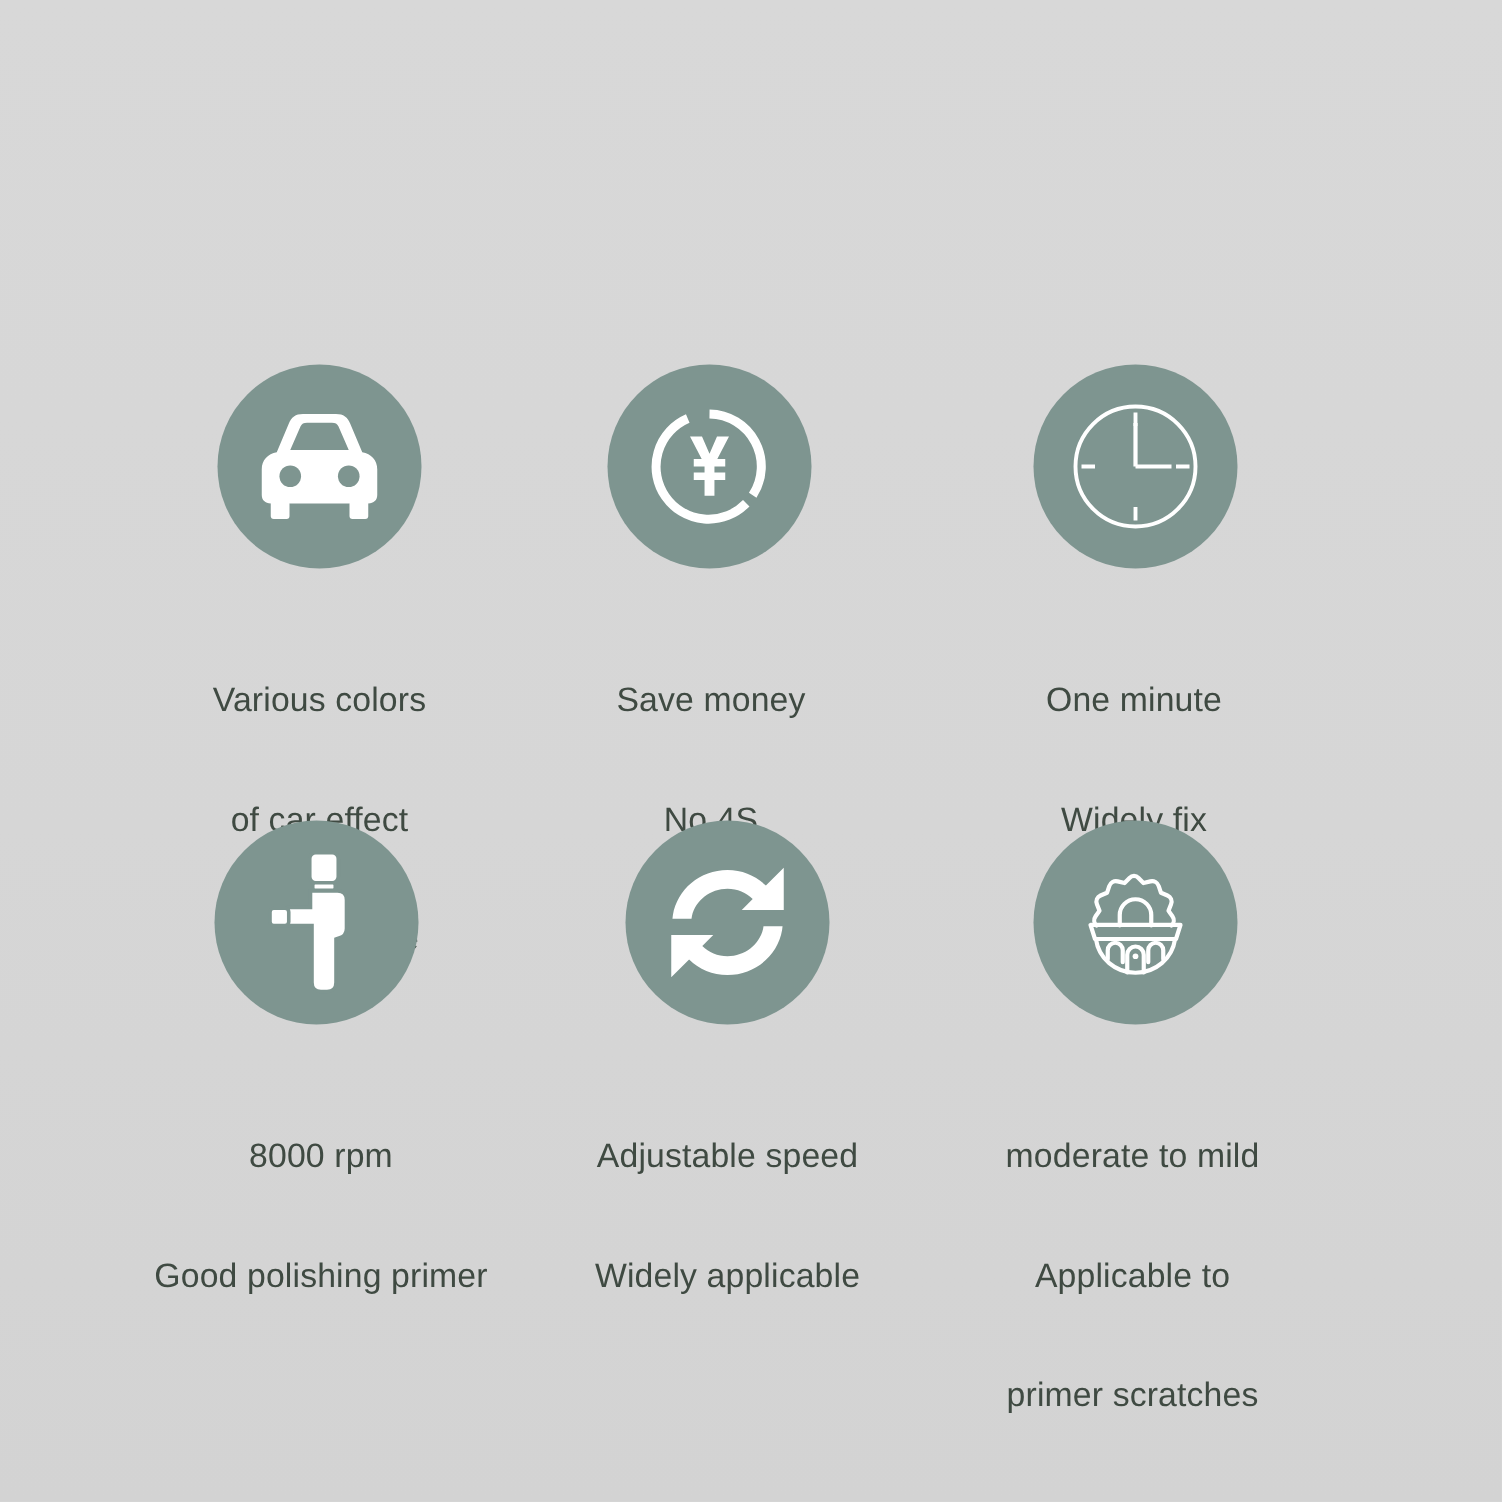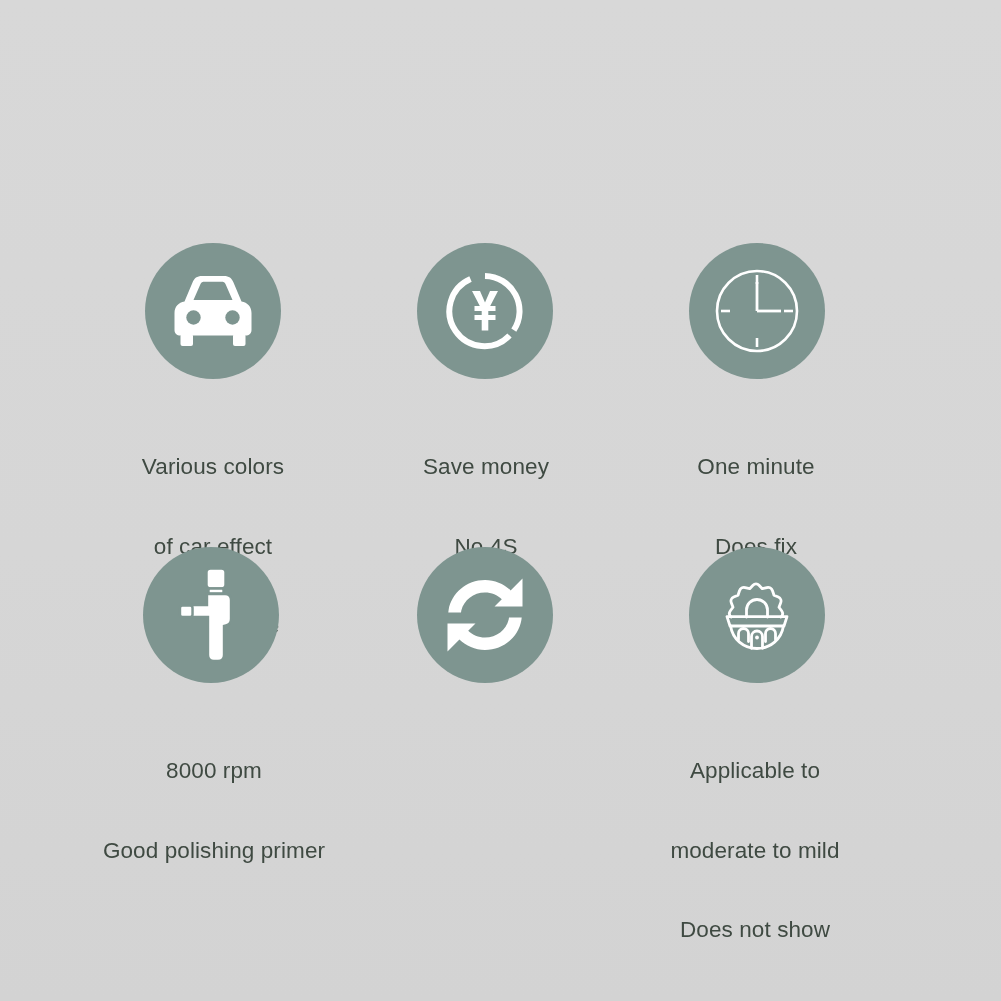--- a/index.html
+++ b/index.html
@@ -48,21 +48,21 @@
     line-height: 26.5px;
     white-space: pre;
     letter-spacing: 0.1px;
   }
   .caption .line {
     display: block;
   }
 
   
   #f0 { left: 63px;  top: 243px; }
-  #f1 { left: 335px; top: 243px; justify-content: flex-end; }
+  #f1 { left: 323px; top: 243px; justify-content: flex-end; }
   #f2 { left: 607px; top: 243px; }
   #f3 { left: 61px;  top: 547px; }
   #f4 { left: 335px; top: 547px; }
   #f5 { left: 607px; top: 547px; }
 
   
   #f1 .caption { transform: translateX(1px); }
   #f2 .caption { transform: translateX(-1px); }
   #f3 .caption { transform: translateX(3px); }
   #f5 .caption { transform: translateX(-2px); }
@@ -136,21 +136,21 @@
           </g>
           <g stroke="#ffffff" stroke-width="2.8" stroke-linecap="butt">
             <line x1="44" y1="44" x2="44" y2="15"></line>
             <line x1="44" y1="44" x2="68" y2="44"></line>
           </g>
         </svg>
       </span>
     </div>
     <div class="caption">
       <span class="line">One minute</span>
-      <span class="line">Does fix</span>
+      <span class="line">Widely fix</span>
     </div>
   </div>
 
   <div class="feature" id="f3">
     <div class="icon-circle">
       <span>
         <svg width="80" height="96" viewBox="0 0 80 96">
           <g fill="#ffffff" stroke="#7e9590" stroke-width="2.4">
             <rect x="35.5" y="1.5" width="19" height="20" rx="4"></rect>
             <rect x="37.5" y="21.5" width="15" height="5" rx="1.5"></rect>
@@ -178,20 +178,24 @@
                    L19.3 36.6 C21.8 26.2 31.4 18.5 43 18.5
                    C49.6 18.5 55.5 21.1 59.8 25.3 L52.5 32.6 L80.5 32.6
                    L80.5 4.5 L68.6 16.4 C62.0 10.0 53.0 6 43 6 Z"></path>
           <path d="M43 76 C61.5 76 76.5 63.0 79.4 46.0 L79.7 43.5 L67.0 43.5
                    L66.7 45.4 C64.2 55.8 54.6 63.5 43 63.5
                    C36.4 63.5 30.5 60.9 26.2 56.7 L33.5 49.4 L5.5 49.4
                    L5.5 77.5 L17.4 65.6 C24.0 72.0 33.0 76 43 76 Z"></path>
         </svg>
       </span>
     </div>
+    <div class="caption">
+      <span class="line">Adjustable speed</span>
+      <span class="line">Widely applicable</span>
+    </div>
   </div>
 
   <div class="feature" id="f5">
     <div class="icon-circle">
       <span>
         <svg width="84" height="84" viewBox="0 0 84 84">
           <g fill="none" stroke="#ffffff" stroke-width="2.8" stroke-linejoin="round" stroke-linecap="round">
 
             <path d="M16.0 44.0 C14.2 42.4 14.0 39.8 15.4 37.8 L18.0 34.2
                      L16.3 29.8 C15.4 27.5 16.4 25.0 18.7 24.0 L23.0 22.2
@@ -215,20 +219,19 @@
                      C58.3 55.5 60.5 57.7 60.5 60.5 L60.5 66.5"></path>
 
             <path d="M36.5 75.3 L36.5 63.5 C36.5 60.5 38.9 58.0 42.0 58.0
                      C45.1 58.0 47.5 60.5 47.5 63.5 L47.5 75.3"></path>
           </g>
           <circle cx="42" cy="64.5" r="1.9" fill="#ffffff"></circle>
         </svg>
       </span>
     </div>
     <div class="caption">
+      <span class="line">moderate to mild</span>
       <span class="line">Applicable to</span>
-      <span class="line">moderate to mild</span>
-      <span class="line">Does not show</span>
       <span class="line">primer scratches</span>
     </div>
   </div>
 
 </div>
 
 </body></html>

